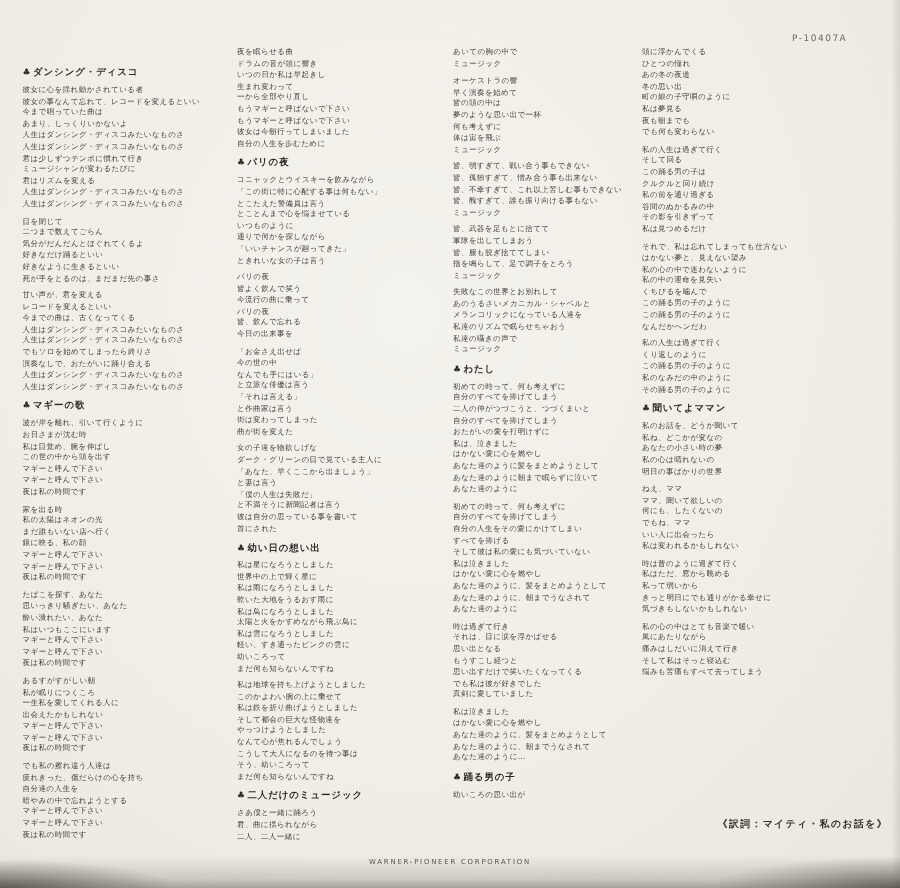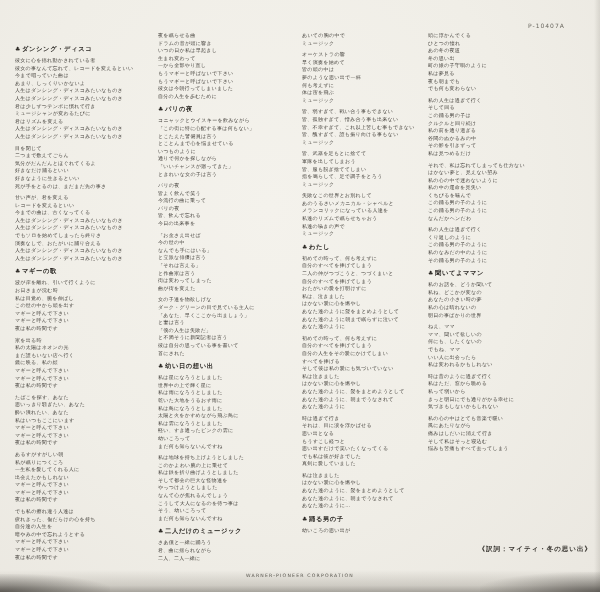--- a/index.html
+++ b/index.html
@@ -374,20 +374,20 @@
       </div>
       <div class="stanza">
         <div class="line">私の心の中はとても音楽で暖い</div>
         <div class="line">風にあたりながら</div>
         <div class="line">痛みはしだいに消えて行き</div>
         <div class="line">そして私はそっと寝込む</div>
         <div class="line">悩みも苦痛もすべて去ってしまう</div>
       </div>
     </div>
 
-  <div class="credit">《訳詞：マイティ・冬の思い出》</div>
+  <div class="credit">《訳詞：マイティ・私のお話を》</div>
   <div class="publisher">WARNER-PIONEER CORPORATION</div>
 
   <div class="shadow-right"></div>
   <div class="shadow-bottom"></div>
   <div class="shadow-corner-left"></div>
   <div class="shadow-corner-right"></div>
 </div>
 
 </body></html>

